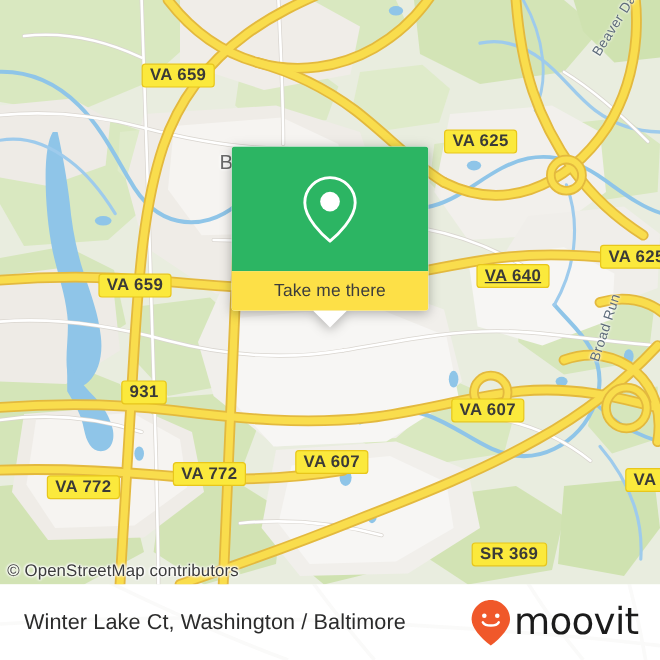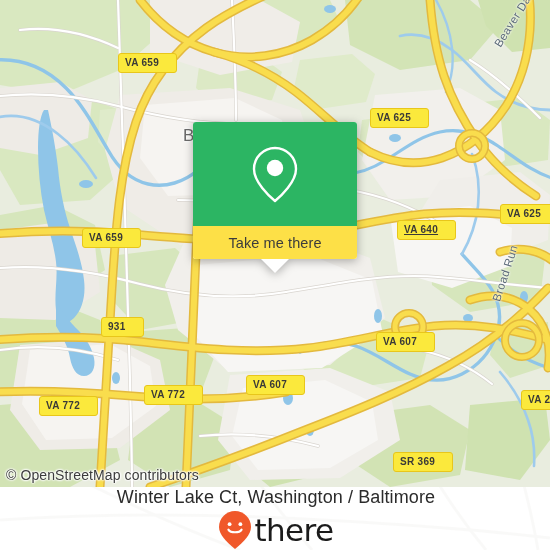--- a/index.html
+++ b/index.html
@@ -39,24 +39,24 @@
     text-shadow: 0 0 2px #fff, 0 0 2px #fff, 0 0 3px #fff, 1px 0 2px #fff, -1px 0 2px #fff;
   }
 
   
   .shield {
     position: absolute;
     background: #fbe93c;
     border: 1.6px solid #e8c61b;
     border-radius: 3px;
     color: #3a3a38;
-    font-size: 10px;
+    font-size: 14px;
     font-weight: bold;
     letter-spacing: 0.3px;
-    padding: 1px 17px 2px 6px;
+    padding: 1px 6px 2px 6px;
     white-space: nowrap;
     line-height: 15px;
     font-family: "Liberation Sans", sans-serif;
   }
 
   
   .place-label {
     position: absolute;
     font-size: 17px;
     color: #6b6b6b;
@@ -130,21 +130,20 @@
     overflow: hidden;
   }
   #footer-ghost { position: absolute; left: 0; top: -487px; opacity: 0.10; }
   #footer-inner {
     position: relative;
     width: 550px; height: 63px;
     display: flex;
     align-items: center;
     justify-content: space-between;
     padding: 0 18px 0 20px;
-    flex-direction: column;
   }
   #footer-title {
     font-size: 18px;
     color: #2b2b2b;
     letter-spacing: 0.1px;
     white-space: nowrap;
   }
   #brand {
     display: flex;
     align-items: center;
@@ -406,18 +405,18 @@
     </svg>
     <div id="footer-inner">
       <div id="footer-title">Winter Lake Ct, Washington / Baltimore</div>
       <div id="brand">
         <svg width="34" height="40" viewBox="0 0 34 40">
           <path d="M17,1 C8.2,1 1,8.2 1,17 C1,24 8,32 17,39 C26,32 33,24 33,17 C33,8.2 25.8,1 17,1 Z" fill="#f0582a"></path>
           <circle cx="11.6" cy="14.2" r="1.9" fill="#ffffff"></circle>
           <circle cx="22.4" cy="14.2" r="1.9" fill="#ffffff"></circle>
           <path d="M10.4,19.6 C12.6,23.2 21.4,23.2 23.6,19.6" stroke="#ffffff" stroke-width="2.1" fill="none" stroke-linecap="round"></path>
         </svg>
-        <span id="brand-name">there</span>
+        <span id="brand-name">moovit</span>
       </div>
     </div>
   </div>
 
 </div>
 
 </body></html>

